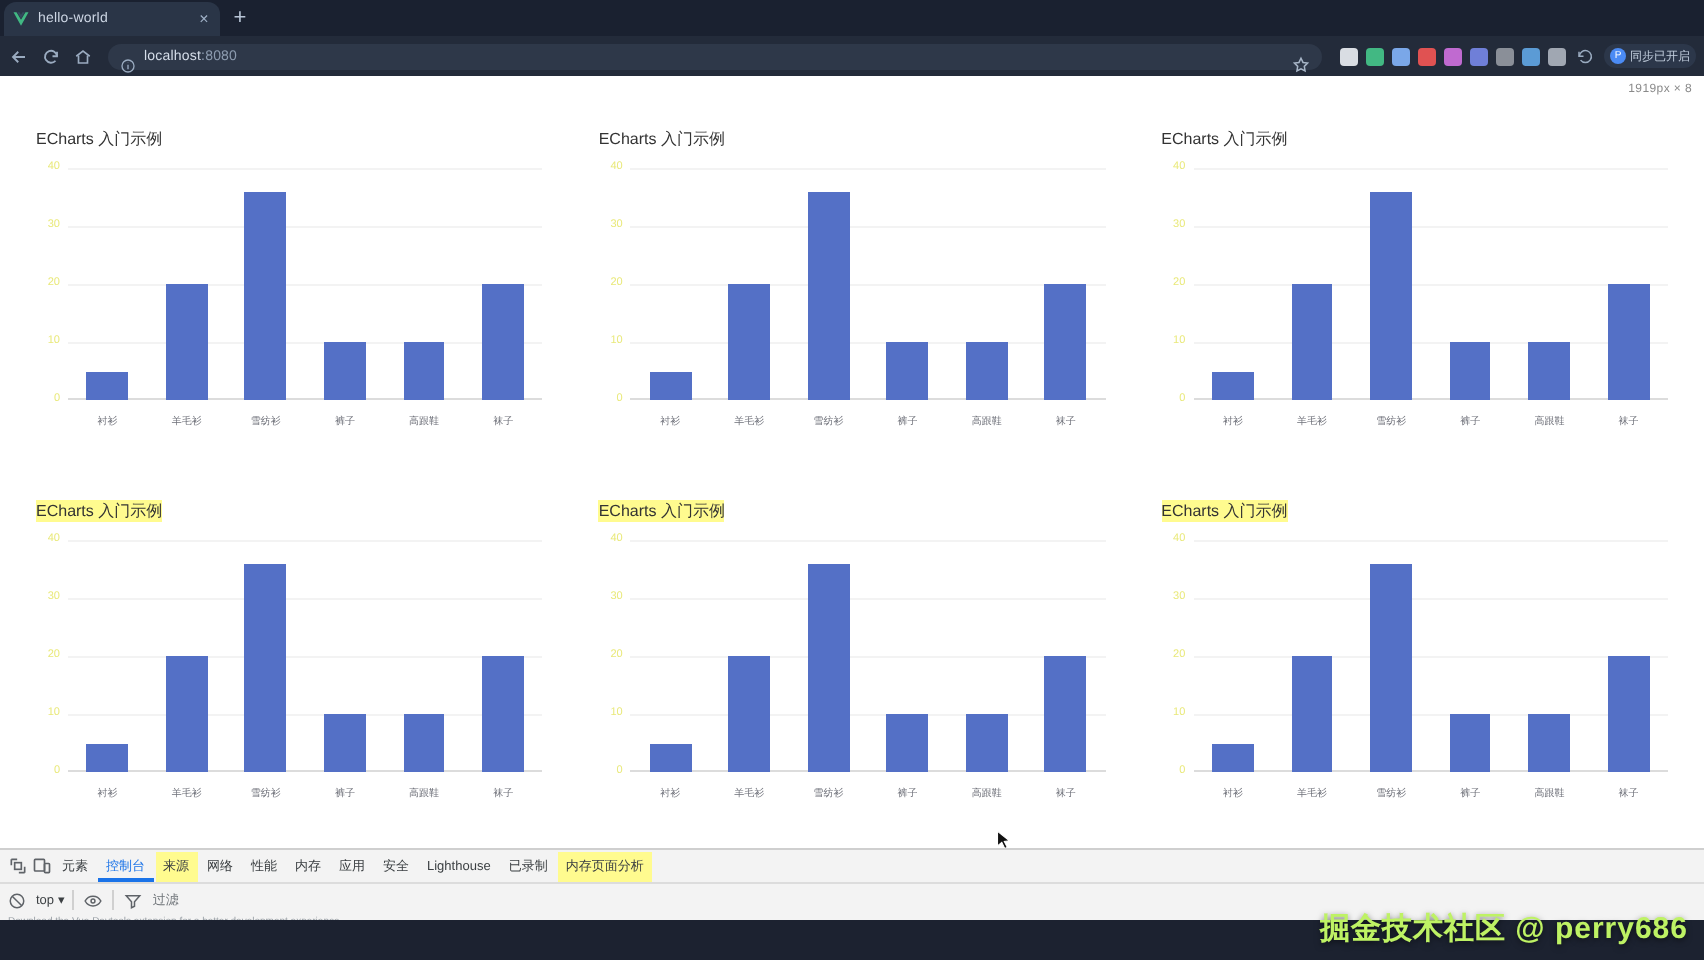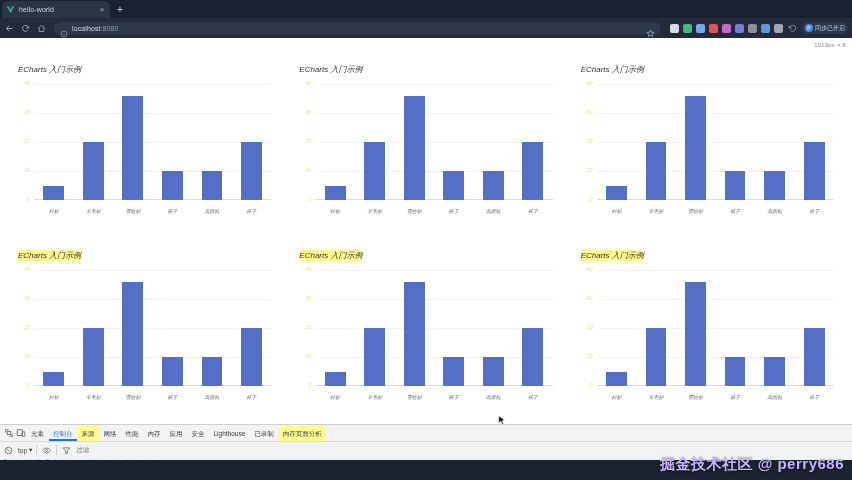--- a/index.html
+++ b/index.html
@@ -50,21 +50,21 @@
   
   .viewport { position: absolute; left: 0; top: 38px; width: 852px; height: 386px;
               background: #ffffff; overflow: hidden; }
   .page-head { text-align: center; font-size: 8.5px; color: #1a1a1a;
                padding-top: 6px; letter-spacing: .3px; }
   .size-tag { position: absolute; right: 6px; top: 4px; font-size: 6px;
               color: #8a8a8a; letter-spacing: .2px; }
 
   .grid { display: grid; grid-template-columns: repeat(3, 1fr);
           grid-template-rows: 186px 186px; padding: 2px 4px 0 4px; }
-  .cell { position: relative; font-style: italic; }
+  .cell { position: relative; }
   .chart-title { position: absolute; left: 14px; top: 24px; font-size: 8px;
                  color: #333; white-space: nowrap; }
   .chart-title.hl { background: #fffb8f; }
 
   .plot { position: absolute; left: 14px; top: 44px; right: 14px; bottom: 26px; }
   .ylabels { position: absolute; left: 0; top: 0; width: 14px; height: 100%; }
   .ylab { position: absolute; right: 2px; font-size: 5.5px; color: #e9e97a;
           transform: translateY(-50%); line-height: 1; }
   .gridlines { position: absolute; left: 16px; right: 0; top: 0; bottom: 0; }
   .gline { position: absolute; left: 0; right: 0; height: 1px; background: #f3f3f3; }
@@ -94,21 +94,21 @@
   .dt-tab.active { color: #1a73e8; border-bottom: 2px solid #1a73e8; }
   .dt-tab.sel { background: #fffb8f; }
   .dt-row2 { display: flex; align-items: center; height: 16px; padding: 0 3px; gap: 4px; }
   .dt-ctx { font-size: 6.5px; color: #3c4043; display: flex; align-items: center; gap: 2px; }
   .dt-filter { font-size: 6.5px; color: #70757a; }
   .dt-sep { width: 1px; height: 10px; background: #d0d0d0; }
   .console-text { position: absolute; left: 4px; top: 33px; font-size: 5px;
                   color: #9aa0a6; white-space: nowrap; }
 
   .watermark { position: absolute; right: 8px; bottom: 6px; font-size: 15px;
-               color: #c4b5fd; font-weight: bold; letter-spacing: .5px;
+               color: #bef264; font-weight: bold; letter-spacing: .5px;
                text-shadow: 0 1px 3px rgba(0,0,0,.55); white-space: nowrap; }
   .bottombar { position: absolute; left: 0; top: 460px; width: 852px; height: 20px;
                background: #1c2230; }
 </style>
 </head>
 <body>
 
 <div id="app">
 
   <div class="chrome">

